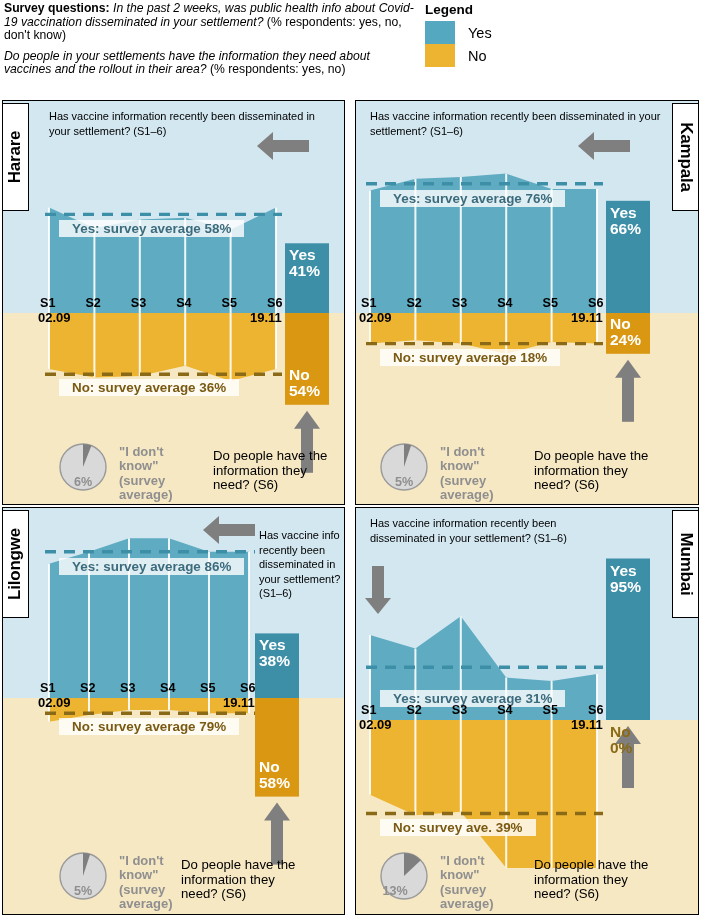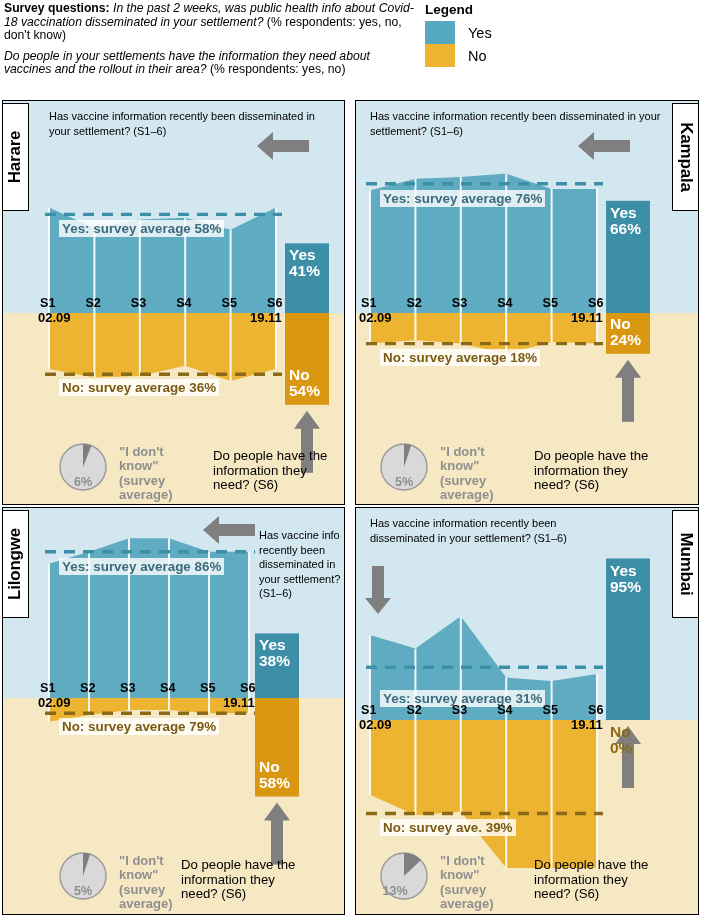--- a/index.html
+++ b/index.html
@@ -64,21 +64,21 @@
   .plot { position:absolute; left:0; top:0; width:100%; height:100%; }
   .plot svg { display:block; }
 
   
   .ov { position:absolute; }
   .panel-question {
     font-size:11px; line-height:14.6px; color:#000;
   }
   .avg-label {
     font-size:13.4px; font-weight:bold; white-space:nowrap;
-    padding:1px 3px;
+    padding:1px 13px;
   }
   .avg-yes { color:#3b6b7c; background:rgba(255,255,255,0.80); }
   .avg-no  { color:#7a5a12; background:rgba(255,255,255,0.80); }
 
   .tick-label { position:absolute; font-size:12.6px; font-weight:bold; color:#000; }
   .tick-date  { position:absolute; font-size:13px; font-weight:bold; color:#000; }
 
   .bar-text {
     position:absolute; font-size:15.5px; font-weight:bold;
     line-height:16px; color:#ffffff;
@@ -91,21 +91,21 @@
     color:#8f8f8f; margin-left:7px; white-space:pre-line;
   }
 </style>
 </head>
 <body>
 
 <div id="header">
   <div id="survey-questions">
     <div id="sq1">
       <b class="roman">Survey questions:</b>
-      <span>In the past 2 weeks, was public health info about Covid-18 vaccination disseminated in your settlement?</span>
+      <span>In the past 2 weeks, was public health info about Covid-19 vaccination disseminated in your settlement?</span>
       <span class="roman">(% respondents: yes, no, don't know)</span>
     </div>
     <div id="sq2">
       <span>Do people in your settlements have the information they need about vaccines and the rollout in their area?</span>
       <span class="roman">(% respondents: yes, no)</span>
     </div>
   </div>
 
   <div id="legend">
     <div id="legend-title">Legend</div>

